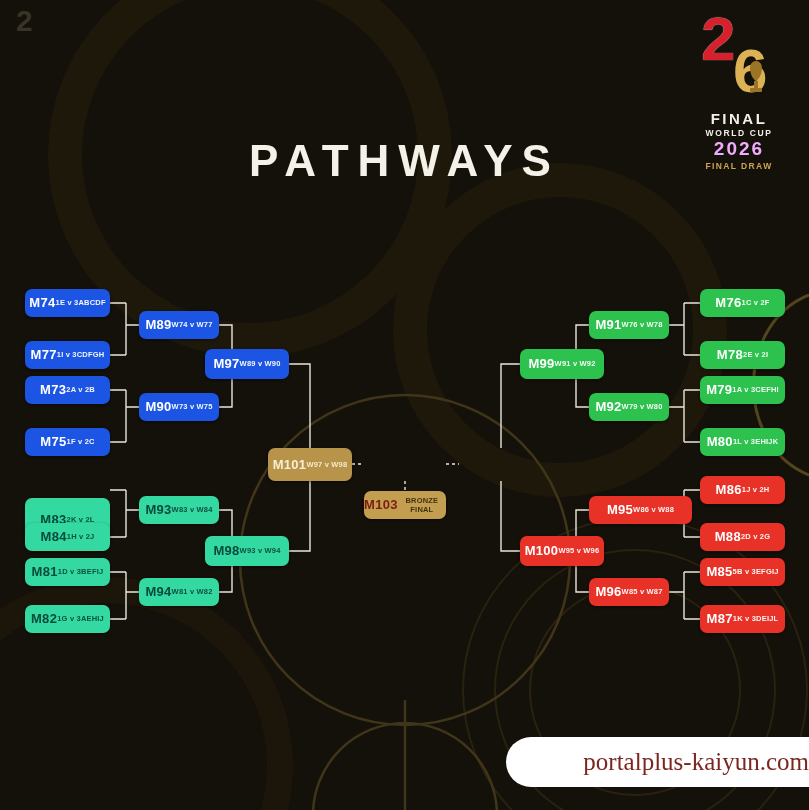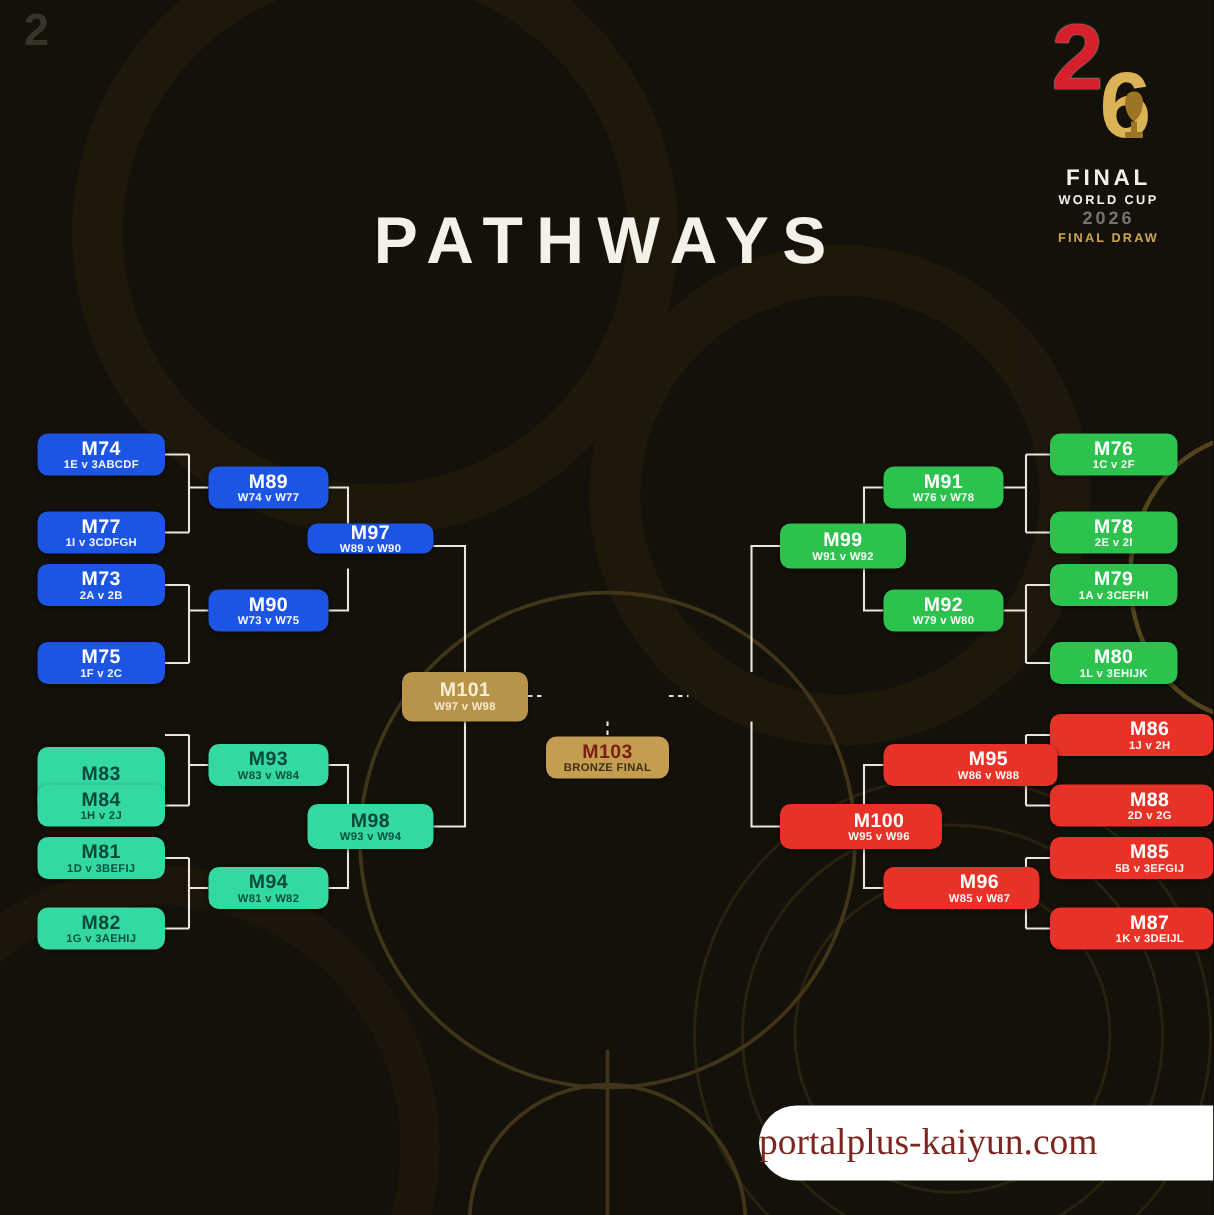--- a/index.html
+++ b/index.html
@@ -19,53 +19,53 @@
 
   .title {
     position:absolute; top:136px; left:0; width:100%; z-index:2;
     text-align:center; font-size:44px; font-weight:bold;
     letter-spacing:9px; color:#f4f1e8;
   }
 
   
   .match {
     position:absolute; z-index:2; border-radius:7px;
-    display:flex; flex-direction:column; align-items:center; justify-content:center;
+    display:flex; align-items:center; justify-content:center;
     text-align:center; box-shadow:0 1px 3px rgba(0,0,0,.45);
   }
   .m-label { font-size:13px; font-weight:bold; line-height:1.02; letter-spacing:.3px; }
   .m-teams { font-size:7.5px; font-weight:bold; line-height:1.25; letter-spacing:.2px; opacity:.95; }
   .c-blue  { background:var(--blue,#1c55e4);  color:#ffffff; }
   .c-teal  { background:var(--teal,#34d9a2);  color:#07493a; }
   .c-green { background:var(--green,#2dc24e); color:#ffffff; }
-  .c-red   { background:var(--red,#e93227);   color:#ffffff;padding-left:24px; }
+  .c-red   { background:var(--red,#e93227);   color:#ffffff; }
   .c-gold-light { background:var(--gold,#b8944a);  color:#f7eed3; }
   .c-gold-dark  { background:var(--gold2,#c39e50); color:#33270b; }
   .c-gold-dark .m-label { font-size:14px; }
   .c-bronze { background:var(--gold2,#c39e50); color:#3a2c0e; }
   .c-bronze .m-label { color:#7c1d12; }
 
   
   .logo { position:absolute; right:24px; top:16px; width:92px; z-index:2;
           display:flex; flex-direction:column; align-items:center; }
   .logo-26 { position:relative; width:92px; height:94px; }
   .logo-2 { position:absolute; left:8px; top:-8px; font-size:62px; line-height:1;
             font-weight:bold; color:#d6202b; text-shadow:0 0 1px #f4f1e8; }
   .logo-6 { position:absolute; left:40px; top:24px; font-size:62px; line-height:1;
             font-weight:bold; color:#dcb257; }
   .trophy { position:absolute; left:53px; top:44px; }
   .logo-fifa { font-size:15px; font-weight:bold; color:#f2efe6; letter-spacing:2.5px; }
   .logo-wc   { font-size:8.5px; font-weight:bold; color:#f2efe6; letter-spacing:1.6px; margin-top:1px; }
-  .logo-year { font-size:12px; font-weight:bold; color:#737373; letter-spacing:2px; }
+  .logo-year { font-size:19px; font-weight:bold; color:#f0abfc; letter-spacing:2px; }
   .logo-fd   { font-size:8.5px; font-weight:bold; color:#cfa54e; letter-spacing:1.4px; margin-top:1px; }
 
   .watermark {
     position:absolute; left:506px; top:737px; width:303px; height:50px; z-index:3;
     background:#ffffff; border-radius:25px 0 0 25px;
-    display:flex; align-items:center; justify-content:flex-start;
+    display:flex; align-items:center; justify-content:flex-end;
     font-family:"Liberation Serif", serif; font-size:25px; color:#7c2620;
   }
 </style>
 </head>
 <body>
 
 <div class="canvas">
 
   <svg class="layer bg" width="809" height="810" viewBox="0 0 809 810">
     <circle cx="250" cy="155" r="185" fill="none" stroke="#1f190c" stroke-width="34"></circle>
@@ -136,21 +136,21 @@
     <div class="m-teams">1F v 2C</div>
   </div>
   <div class="match c-blue" style="left:139px;top:311px;width:80px;height:28px">
     <div class="m-label">M89</div>
     <div class="m-teams">W74 v W77</div>
   </div>
   <div class="match c-blue" style="left:139px;top:393px;width:80px;height:28px">
     <div class="m-label">M90</div>
     <div class="m-teams">W73 v W75</div>
   </div>
-  <div class="match c-blue" style="left:205px;top:349px;width:84px;height:20px">
+  <div class="match c-blue" style="left:205px;top:349px;width:84px;height:30px">
     <div class="m-label">M97</div>
     <div class="m-teams">W89 v W90</div>
   </div>
 
   <div class="match c-teal" style="left:25px;top:498px;width:85px;height:44px">
     <div class="m-label">M83</div>
     <div class="m-teams">2K v 2L</div>
   </div>
   <div class="match c-teal" style="left:25px;top:523px;width:85px;height:28px">
     <div class="m-label">M84</div>
@@ -224,21 +224,21 @@
     <div class="m-teams">2D v 2G</div>
   </div>
   <div class="match c-red" style="left:700px;top:558px;width:85px;height:28px">
     <div class="m-label">M85</div>
     <div class="m-teams">5B v 3EFGIJ</div>
   </div>
   <div class="match c-red" style="left:700px;top:605px;width:85px;height:28px">
     <div class="m-label">M87</div>
     <div class="m-teams">1K v 3DEIJL</div>
   </div>
-  <div class="match c-red" style="left:589px;top:496px;width:92px;height:28px">
+  <div class="match c-red" style="left:589px;top:496px;width:103px;height:28px">
     <div class="m-label">M95</div>
     <div class="m-teams">W86 v W88</div>
   </div>
   <div class="match c-red" style="left:589px;top:578px;width:80px;height:28px">
     <div class="m-label">M96</div>
     <div class="m-teams">W85 v W87</div>
   </div>
   <div class="match c-red" style="left:520px;top:536px;width:84px;height:30px">
     <div class="m-label">M100</div>
     <div class="m-teams">W95 v W96</div>

